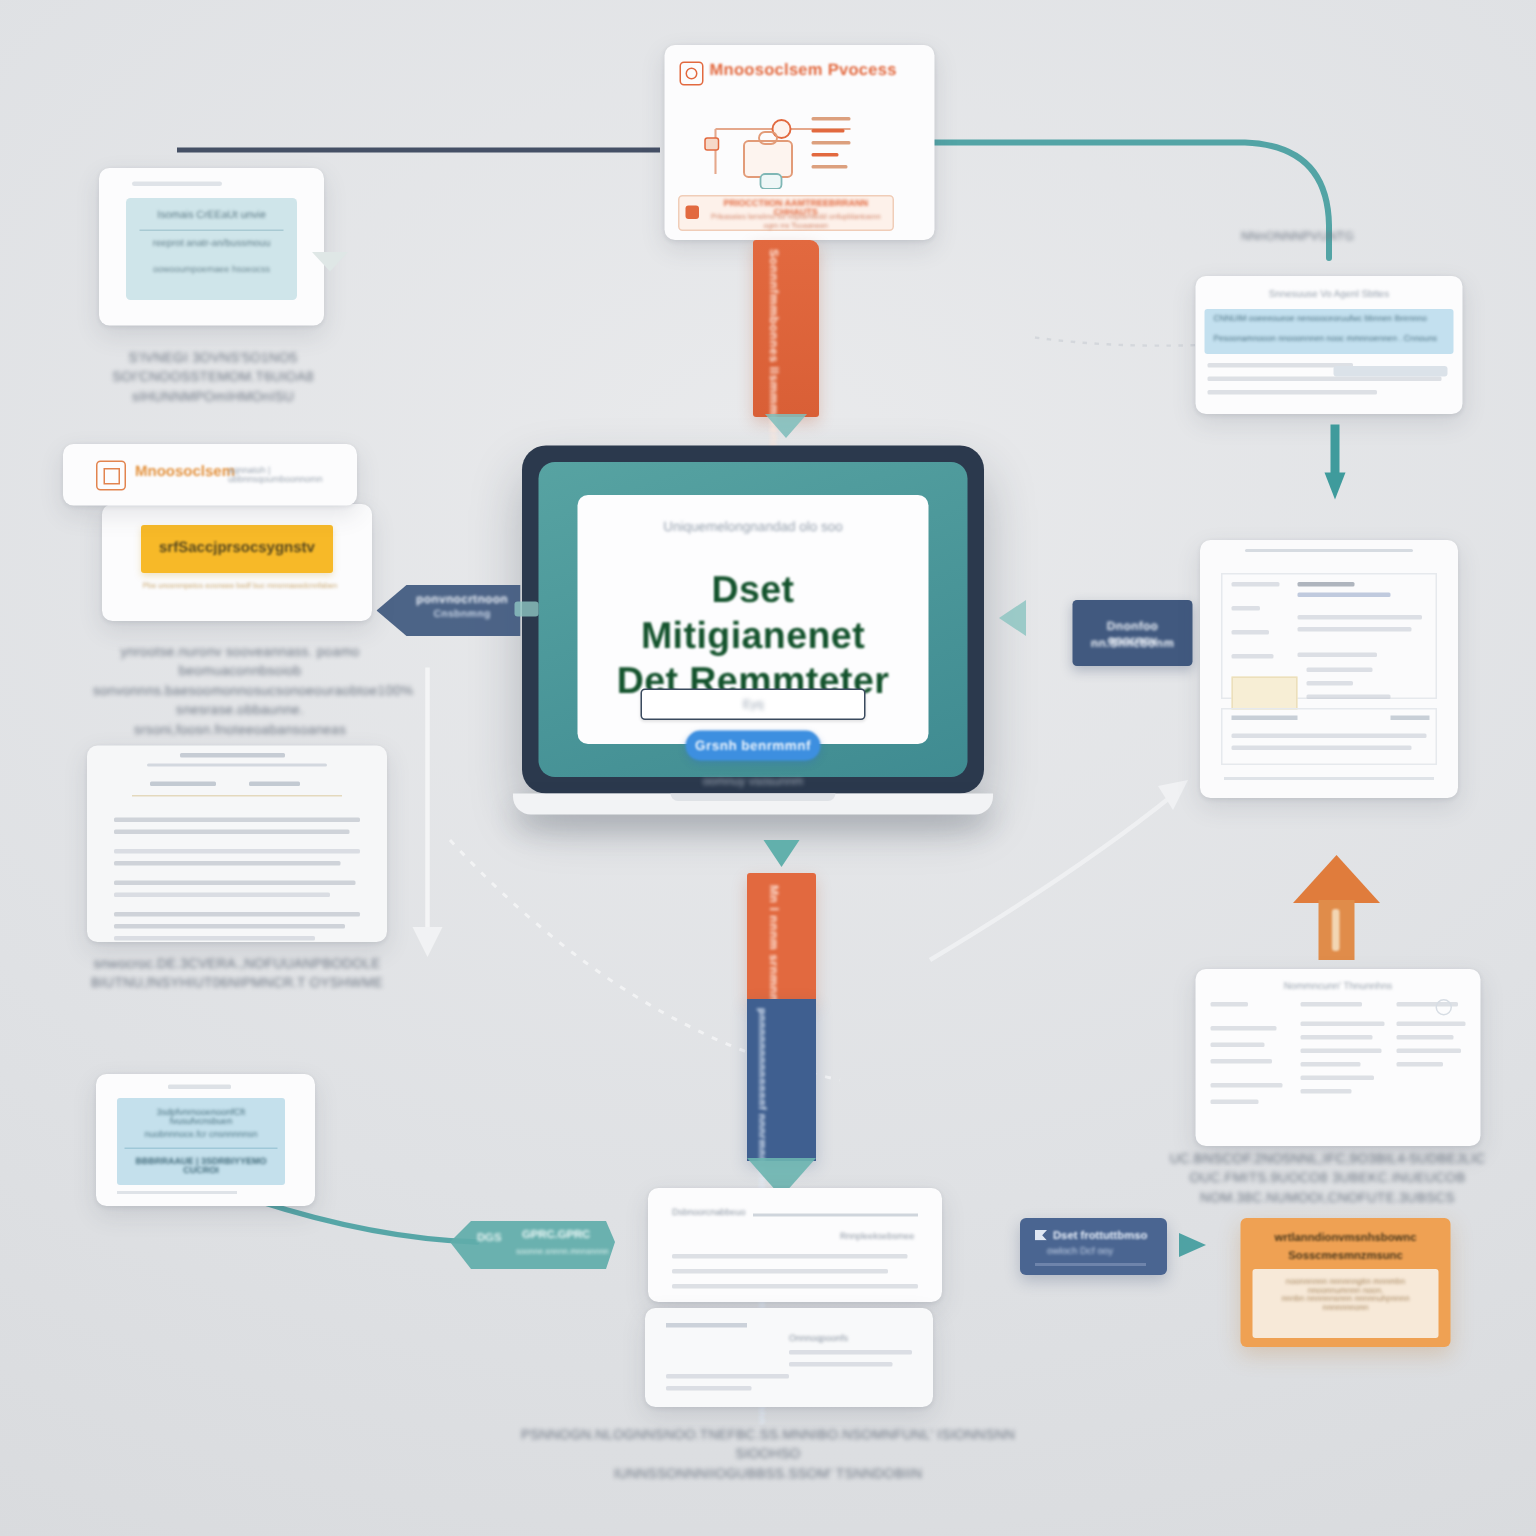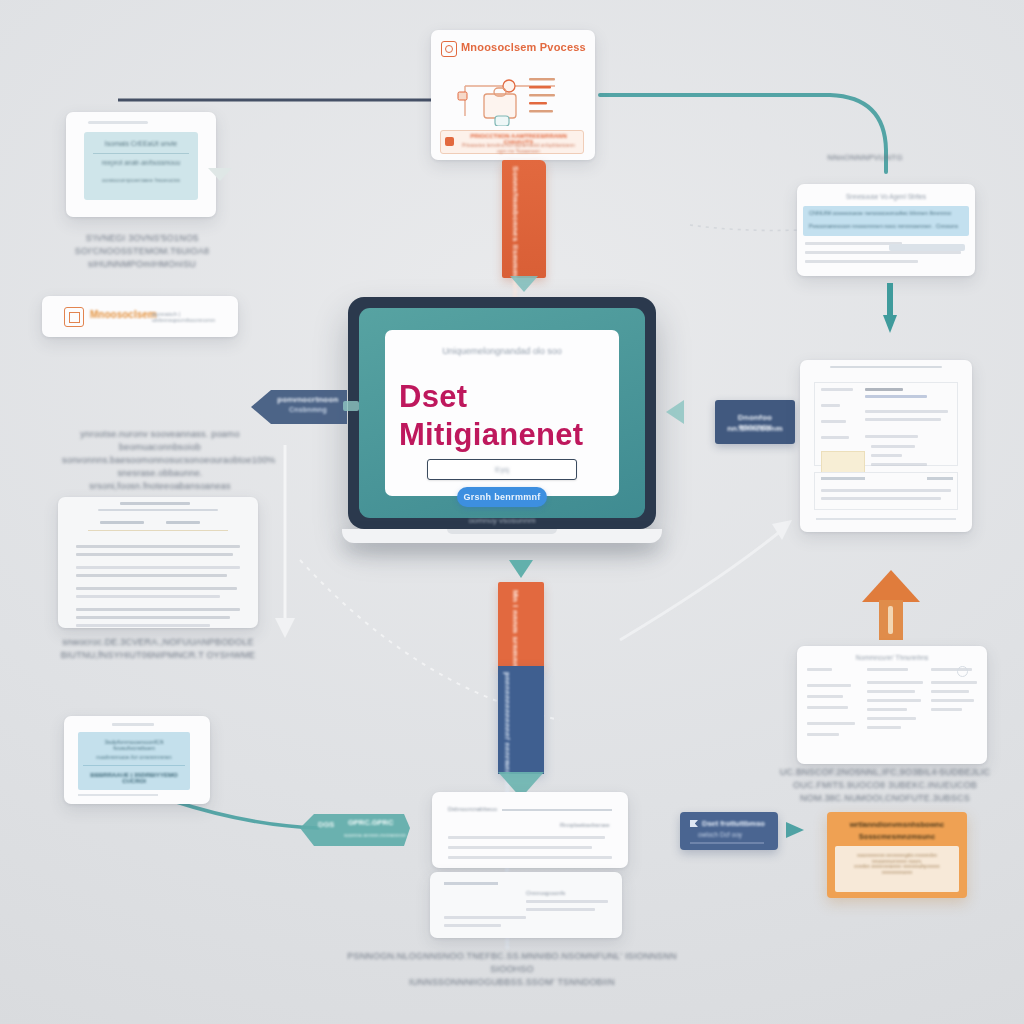--- a/index.html
+++ b/index.html
@@ -43,21 +43,21 @@
   }
   #laptop-base{
     background:#f2f3f5;border-radius:0 0 12px 12px;
     box-shadow:0 10px 18px rgba(50,60,75,.22);
   }
   #laptop-base-notch{
     position:absolute;left:50%;transform:translateX(-50%);
     top:0;width:110px;height:5px;background:#dfe2e6;border-radius:0 0 6px 6px;
   }
   #hero-title{
-    font-size:31px;font-weight:700;color:#be185d;
+    font-size:25px;font-weight:700;color:#14532d;text-align:center;
     line-height:1.22;filter:blur(.55px);letter-spacing:.3px;
   }
   #hero-kicker{
     text-align:center;font-size:9px;color:#95a0ae;filter:blur(1.1px);
   }
   #hero-input{
     height:19px;background:#fff;border:1px solid #3a4a5e;border-radius:3px;
     box-shadow:0 1px 2px rgba(0,0,0,.10);
   }
   #hero-input-value{font-size:8px;color:#9aa5b3;filter:blur(1.4px);text-align:center;line-height:19px;}
@@ -106,21 +106,21 @@
     <path d="M620,640 Q720,580 782,530" stroke="#f0f1f3" stroke-width="3" fill="none" opacity=".9"></path>
     <polygon points="772,524 792,520 782,540" fill="#f0f1f3"></polygon>
 
     <path d="M690,225 Q740,232 800,230" stroke="#cfd3d8" stroke-width="1.6" fill="none" opacity=".8" stroke-dasharray="3 5"></path>
   </svg>
 
   <div class="abs" style="left:810px;top:152px;width:110px;">
     <div class="caption" style="font-size:8px;">NNnONNNPVUNTG</div>
   </div>
 
-  <div class="abs card" style="left:431px;top:30px;width:164px;height:130px;">
+  <div class="abs card" style="left:443px;top:30px;width:180px;height:130px;">
     <div class="abs" style="left:10px;top:11px;width:14px;height:14px;border:1.6px solid #e2693f;border-radius:3px;">
       <div class="abs" style="left:3px;top:3px;width:6px;height:6px;border:1.4px solid #e2693f;border-radius:50%;"></div>
     </div>
     <div class="abs" style="left:30px;top:11px;font-size:11px;font-weight:700;color:#e2693f;filter:blur(.75px);letter-spacing:.2px;">Mnoosoclsem Pvocess</div>
 
     <svg class="abs" style="left:12px;top:34px;width:136px;height:62px;">
       <path d="M22,22 L22,52 M22,22 L60,22 M72,22 L112,22" stroke="#e5a88c" stroke-width="1.4" fill="none"></path>
       <circle cx="66" cy="22" r="6" fill="#fdf3ee" stroke="#e2693f" stroke-width="1.3"></circle>
       <rect x="41" y="30" width="32" height="24" rx="3" fill="#fdf4ef" stroke="#e29b78" stroke-width="1.3"></rect>
       <rect x="51" y="24" width="12" height="8" rx="4" fill="none" stroke="#e29b78" stroke-width="1.3"></rect>
@@ -147,20 +147,21 @@
     <div class="abs vtext" style="left:9px;top:6px;height:106px;">Sonnnfmmbonnes llsmmmmenonnnosmnmnntd rrfsmntnbm  benrmmnf</div>
     <div class="abs" style="left:8px;top:116px;width:0;height:0;border-left:14px solid transparent;border-right:14px solid transparent;border-top:16px solid #7fc0bd;opacity:.85;"></div>
   </div>
 
   <div class="abs" id="laptop-screen-bezel" style="left:348px;top:297px;width:308px;height:232px;">
     <div id="laptop-inner-frame">
       <div id="laptop-page">
         <div class="abs" id="hero-kicker" style="left:18px;right:18px;top:16px;">Uniquemelongnandad olo soo</div>
         <div class="abs" id="hero-title" style="left:14px;right:14px;top:48px;">
           <div>Dset Mitigianenet</div>
+          <div>Det Remmteter</div>
         </div>
         <div class="abs" id="hero-input" style="left:42px;right:42px;top:129px;">
           <div id="hero-input-value">Eyq</div>
         </div>
         <div class="abs" id="hero-cta" style="left:72px;right:72px;top:157px;">Grsnh benrmmnf</div>
         <div class="abs" id="hero-footnote" style="left:40px;right:40px;top:186px;">oomnuy  vsosunnm</div>
       </div>
     </div>
   </div>
   <div class="abs" id="laptop-base" style="left:342px;top:529px;width:320px;height:14px;">
@@ -196,20 +197,26 @@
   </div>
 
   <div class="abs" style="left:208px;top:168px;width:0;height:0;border-left:12px solid transparent;border-right:12px solid transparent;border-top:13px solid #dfe7e6;"></div>
 
   <div class="abs card" style="left:42px;top:296px;width:196px;height:41px;z-index:3;">
     <div class="abs" style="left:22px;top:11px;width:18px;height:18px;border:1.6px solid #e2844f;border-radius:3px;">
       <div class="abs" style="left:4px;top:4px;width:9px;height:9px;border:1.3px solid #e2844f;"></div>
     </div>
     <div class="abs" style="left:48px;top:13px;font-size:10px;font-weight:700;color:#e3923f;filter:blur(.8px);">Mnoosoclsem</div>
     <div class="abs" style="left:110px;top:15px;right:10px;font-size:6px;color:#9aa4b0;filter:blur(1.1px);">aqnnatoh | ubbnnsqoumboonnomn</div>
+  </div>
+  <div class="abs card" style="left:68px;top:336px;width:180px;height:78px;">
+    <div class="abs" style="left:26px;top:14px;width:128px;height:32px;background:#f7b928;border-radius:2px;box-shadow:0 2px 5px rgba(200,150,30,.25);">
+      <div class="abs" style="left:4px;top:10px;right:4px;font-size:10px;font-weight:700;color:#5a4a1f;filter:blur(.85px);text-align:center;">srfSaccjprsocsygnstv</div>
+    </div>
+    <div class="abs" style="left:26px;top:52px;right:22px;font-size:5px;color:#c8a56c;filter:blur(1.1px);text-align:center;">Pbe uncenmpetos eosneee bedf buc mnsnnaeedcnnfaben</div>
   </div>
   <div class="abs" style="left:62px;top:428px;width:196px;">
     <div class="caption">ynrootse.nuronv sooveannass.  poamo  beomuaconnbsoiob sonvonnns.baesoomonnosucsonoeouraobtoe100% snesrase.obbaunne. srsoni,foosn.fnoteeoabansoaneas</div>
   </div>
 
   <div class="abs card" style="left:58px;top:497px;width:200px;height:131px;background:#f6f7f8;">
     <div class="abs" style="left:62px;top:5px;width:70px;height:2.5px;background:#c6ccd4;border-radius:1px;"></div>
     <div class="abs" style="left:40px;top:12px;width:120px;height:2px;background:#d3d8df;border-radius:1px;"></div>
     <div class="abs" style="left:42px;top:24px;width:44px;height:2.5px;background:#c3cad2;border-radius:1px;"></div>
     <div class="abs" style="left:108px;top:24px;width:34px;height:2.5px;background:#c3cad2;border-radius:1px;"></div>

